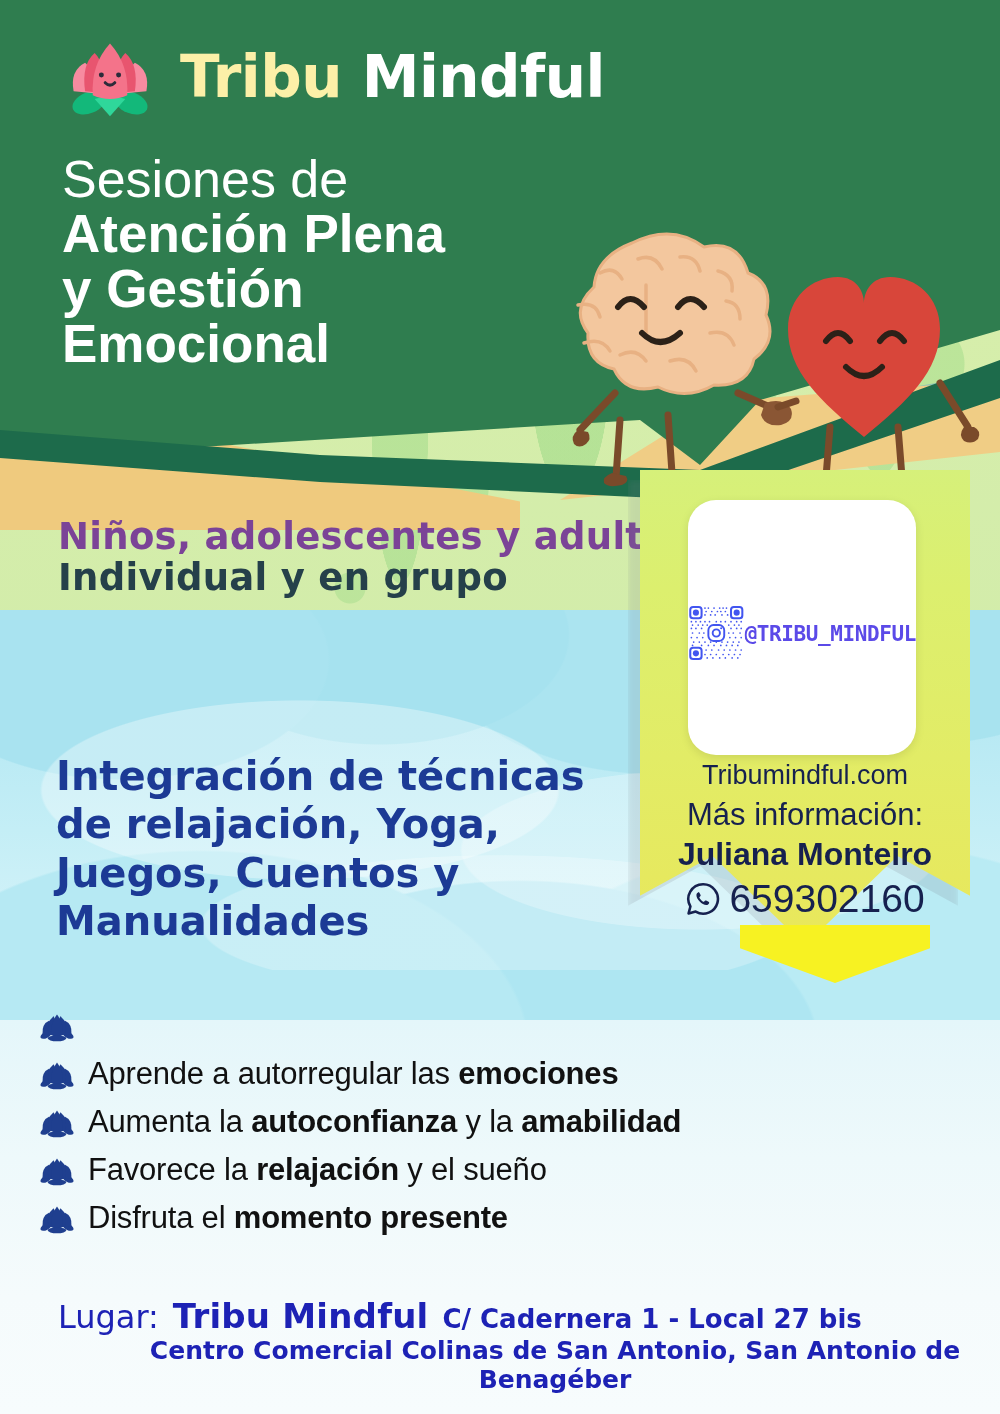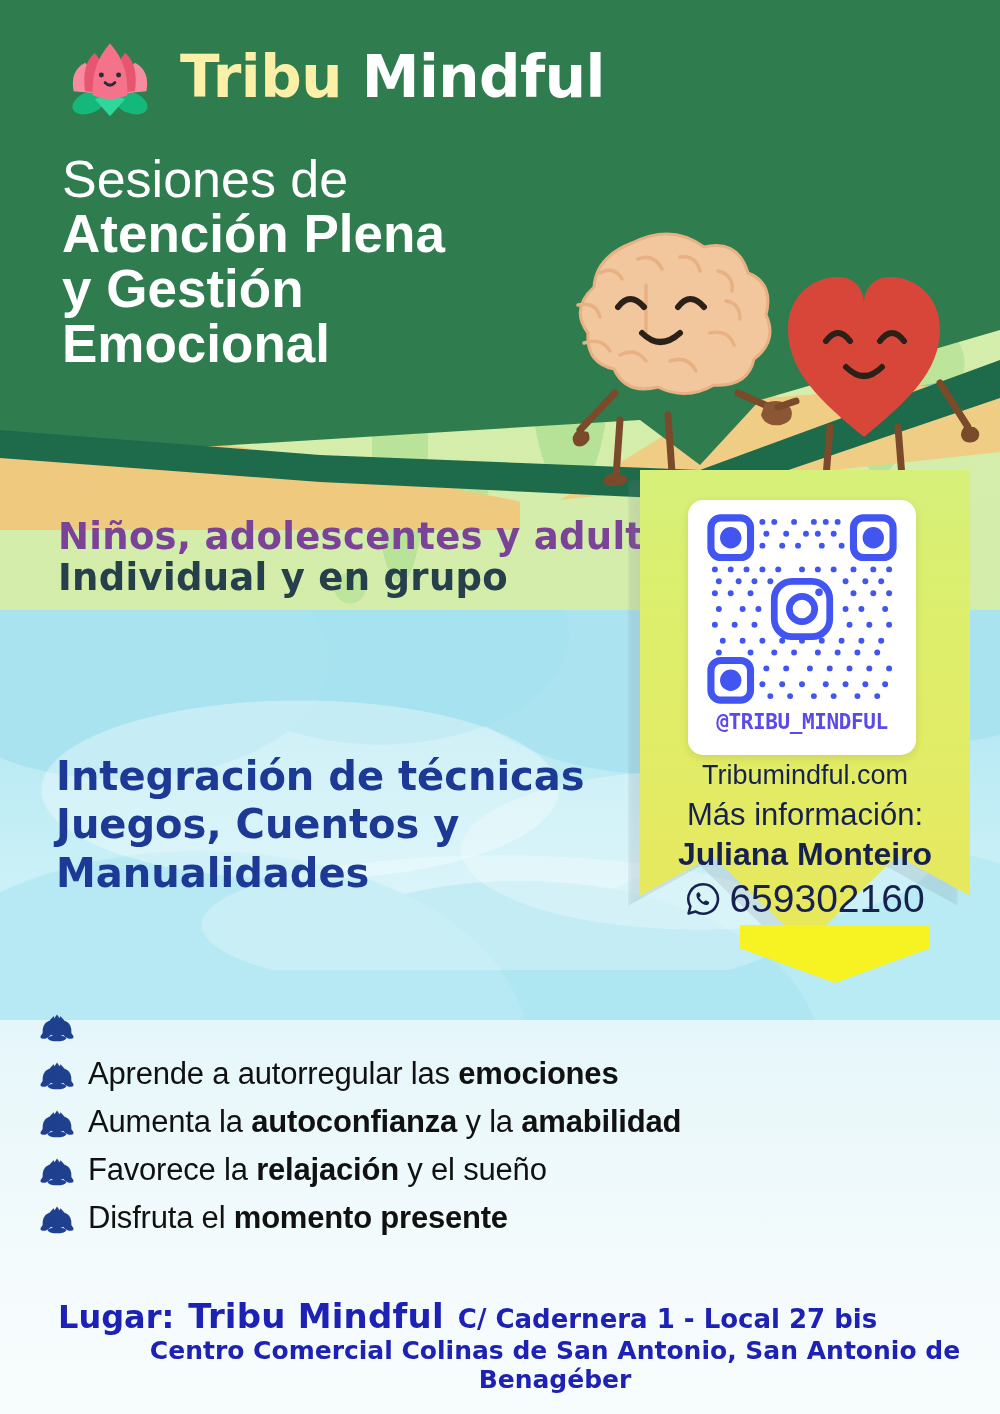--- a/index.html
+++ b/index.html
@@ -132,22 +132,22 @@
   }
   .banner-yellow-tip{
     position:absolute; left:740px; top:925px; width:190px; height:58px;
     background:#f7f222;
     clip-path:polygon(0 0, 100% 0, 100% 40%, 50% 100%, 0 40%);
   }
 
   
   .qr-card {
     position:absolute; left:688px; top:500px; width:228px; height:255px;
-    background:#fff; border-radius:15px; box-shadow:0 3px 10px rgba(0,0,0,.10);
-    display:flex; flex-direction:column; align-items:center; padding-top:10px;
+    background:#fff; border-radius:28px; box-shadow:0 3px 10px rgba(0,0,0,.10);
+    display:flex; flex-direction:row; align-items:center; padding-top:10px;
   }
   .qr-box { width:198px; height:198px; position:relative; }
   .qr-handle { font-family:"DejaVu Sans Mono", monospace; font-size:21px; font-weight:bold;
                color:#5b4ae8; letter-spacing:-.4px; margin-top:2px; white-space:nowrap; }
 
   
   .contact { position:absolute; left:645px; top:760px; width:320px; text-align:center; color:#16214f; }
   .c-web  { font-size:27px; font-weight:400; }
   .c-mas  { font-size:31px; font-weight:400; margin-top:6px; }
   .c-name { font-size:32px; font-weight:bold; margin-top:3px; }
@@ -162,21 +162,21 @@
   .bullet { display:flex; align-items:flex-start; gap:14px; margin-bottom:10px; }
   .bullet-icon { width:34px; height:34px; flex:0 0 34px; margin-top:4px; }
   .bullet-text { font-size:31px; color:#111; font-family:"Liberation Sans", sans-serif;
                  line-height:1.18; letter-spacing:-.2px; }
   .bullet-text b { font-weight:bold; }
 
   
   .footer { position:absolute; left:0; top:1296px; width:1000px; color:#1d22b5;
             font-family:"DejaVu Sans", sans-serif; }
   .f-line1 { display:flex; align-items:baseline; gap:14px; padding-left:58px; }
-  .f-lugar { font-size:32px; font-weight:bold;text-align:right; }
+  .f-lugar { font-size:32px; font-weight:normal;text-align:right; }
   .f-tribu { font-size:34px; font-weight:bold; letter-spacing:.2px; }
   .f-addr  { font-size:26px; font-weight:bold; }
   .f-line2 { text-align:center; font-size:25px; font-weight:bold; margin-top:0;
              padding-left:110px; }
 </style>
 </head>
 <body>
 
 <div class="poster">
 
@@ -403,20 +403,21 @@
       <svg width="36" height="36" viewBox="0 0 24 24">
         <path d="M12 2.2A9.8 9.8 0 0 0 3.6 17L2.4 21.6l4.7-1.2A9.8 9.8 0 1 0 12 2.2z" fill="none" stroke="#16214f" stroke-width="1.7" stroke-linejoin="round"></path>
         <path d="M8.8 7.4c.3-.1.6 0 .8.4l.8 1.6c.1.3 0 .6-.2.8l-.5.5c-.1.2-.2.4 0 .7.5 1 1.4 1.9 2.4 2.4.3.1.5 0 .7-.1l.5-.5c.2-.2.5-.3.8-.2l1.6.8c.4.2.5.5.4.8-.2.8-1 1.4-1.9 1.4-2.9 0-6.6-3.7-6.6-6.6 0-.9.6-1.7 1.4-1.9z" fill="#16214f"></path>
       </svg>
       <span>659302160</span>
     </div>
   </div>
 
   <div class="tech">
     <div>Integración de técnicas</div>
+    <div>de relajación, Yoga,</div>
     <div>Juegos, Cuentos y</div>
     <div>Manualidades</div>
   </div>
 
   <div class="bullets" id="bullets">
       <div class="bullet">
         <svg class="bullet-icon" viewBox="0 0 40 40">
           <g fill="#1f3f8f">
             <ellipse cx="7" cy="27" rx="7" ry="3.6" transform="rotate(-28 7 27)"></ellipse>
             <ellipse cx="33" cy="27" rx="7" ry="3.6" transform="rotate(28 33 27)"></ellipse>

